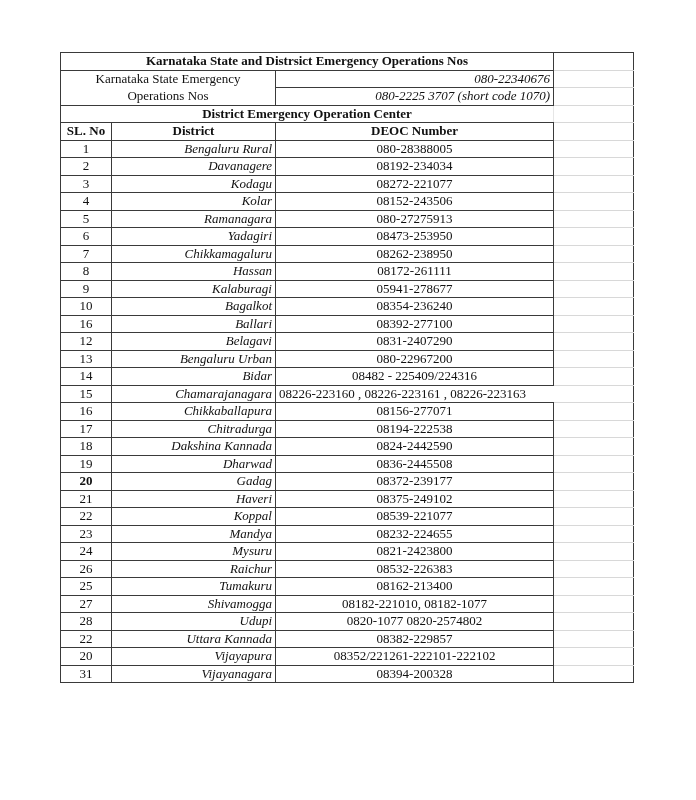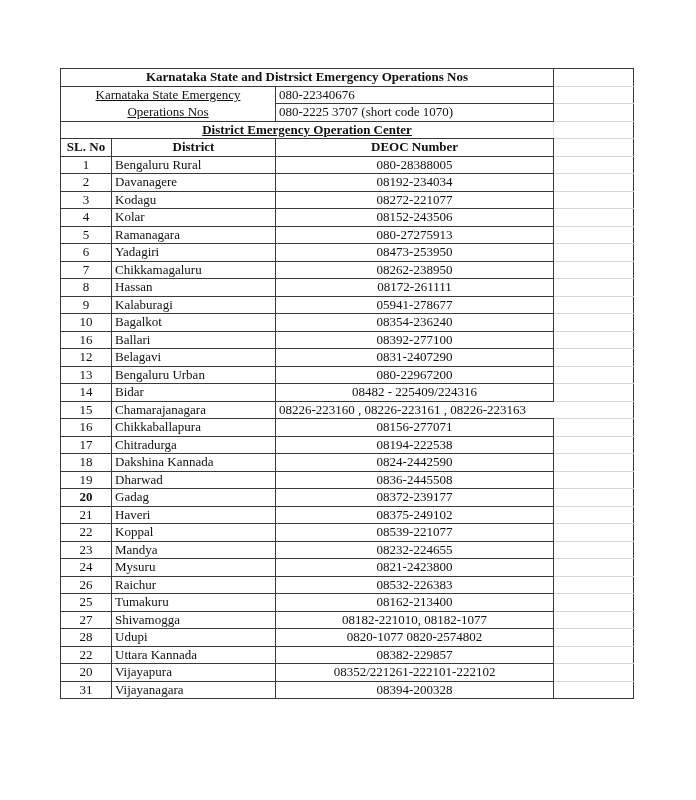--- a/index.html
+++ b/index.html
@@ -1,36 +1,36 @@
 <!DOCTYPE html>
 <html><head>
   <meta charset="utf-8">
   <style>
     html, body { margin: 0; padding: 0; background: #ffffff; }
     body { width: 696px; height: 800px; position: relative; overflow: hidden;
            font-family: "Liberation Serif", "DejaVu Serif", serif; color: #111; }
     table.sheet {
-      position: absolute; left: 60px; top: 68px;
+      position: absolute; left: 60px; top: 52px;
       border-collapse: collapse; table-layout: fixed;
       width: 573px;
     }
     table.sheet td {
       height: 16.5px; padding: 0 3px; font-size: 13px; line-height: 16px;
       border: 1px solid #d8d8d8; white-space: nowrap; overflow: visible;
     }
     col.c-sl { width: 51px; }
     col.c-dist { width: 164px; }
     col.c-num { width: 278px; }
     col.c-extra { width: 80px; }
     .b { border: 1.5px solid #3a3a3a !important; }
     .bt { border-top: 1.5px solid #3a3a3a !important; }
     .bb { border-bottom: 1.5px solid #3a3a3a !important; }
-    .bl { border-left: 1.5px solid #3a3a3a !important; text-decoration: underline; }
+    .bl { border-left: 1.5px solid #3a3a3a !important; }
     .center { text-align: center; }
-    .left { text-align: left; }
+    .left { text-align: right; font-style: italic; }
     .bold { font-weight: bold; }
     td.extra { border-top: 1px solid #dcdcdc; border-bottom: 1px solid #dcdcdc; border-right: 1.5px solid #3a3a3a !important; }
     td.nolines { border-top: none !important; border-bottom: none !important; }
     td.overflow-num { text-align: left; padding-left: 0; margin-top: 46px; }
   </style>
 </head>
 <body>
 
 <table class="sheet">
   <colgroup>

